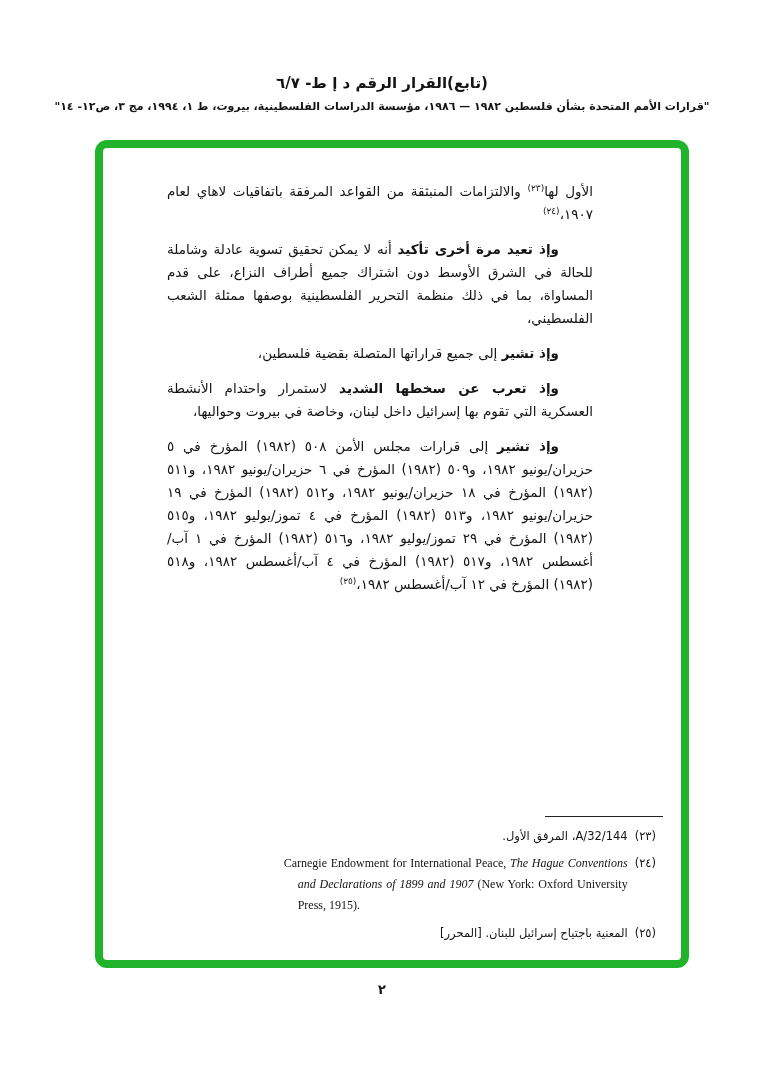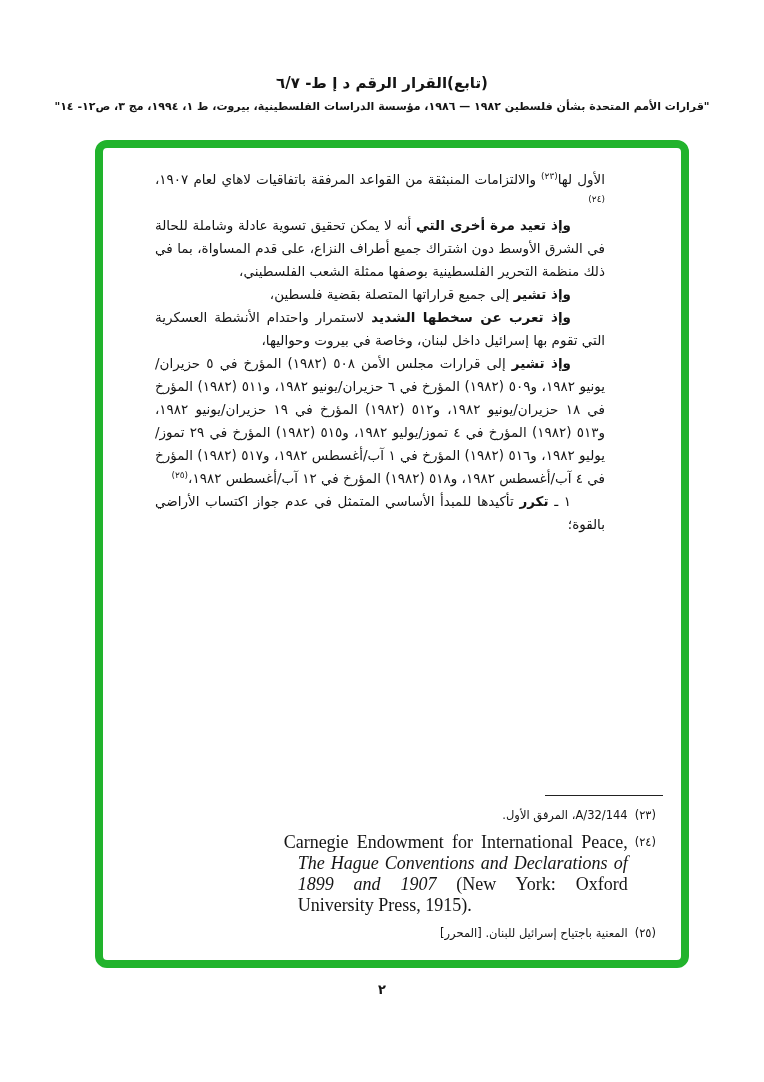--- a/index.html
+++ b/index.html
@@ -27,21 +27,21 @@
   }
   .content { position: absolute; inset: 0; overflow: hidden; }
 
   .bodytext {
     position: absolute;
     top: 20px; right: 76px; left: 52px;
     text-align: justify;
     font-size: 13.5px;
     line-height: 23px;
   }
-  .bodytext p { margin: 0; text-indent: 34px; }
+  .bodytext p { margin: 12px; text-indent: 34px; }
   .bodytext p.noindent { text-indent: 0; }
   .lead { font-weight: bold; }
   sup { font-size: 9px; line-height: 0; vertical-align: super; }
 
   .footnotes {
     position: absolute;
     right: 18px; left: 36px; bottom: 10px;
     font-size: 11.5px;
     line-height: 20px;
     text-align: right;
@@ -54,21 +54,21 @@
   }
   .fn { margin: 7px; }
   .fnnum { margin-left: 7px; }
   .enblock {
     display: inline-block;
     direction: ltr;
     text-align: justify;
     width: 330px;
     vertical-align: top;
     font-family: "Liberation Serif", serif;
-    font-size: 18px;
+    font-size: 12px;
     line-height: 21px;
     padding-left: 14px;
     text-indent: -14px;
   }
   .pagenum {
     position: absolute;
     top: 982px; left: 0; right: 0;
     text-align: center;
     font-size: 13px;
     font-weight: bold;
@@ -85,29 +85,28 @@
   </div>
 
   <div class="frame" style="border-color: rgb(33, 179, 44);">
     <div class="content">
 
       <div class="bodytext">
 
         <p class="noindent"><span>الأول لها</span><sup>(٢٣)</sup><span> والالتزامات المنبثقة من القواعد المرفقة باتفاقيات لاهاي لعام ١٩٠٧،</span><sup>(٢٤)</sup></p>
 
 
-        <p><span class="lead">وإذ تعيد مرة أخرى التي</span><span> أنه لا يمكن تحقيق تسوية عادلة وشاملة للحالة في الشرق الأوسط دون اشتراك جميع أطراف النزاع، على قدم المساواة، بما في ذلك منظمة التحرير الفلسطينية بوصفها ممثلة الشعب الفلسطيني،</span></p>
+        <p><span class="lead">وإذ تعيد مرة أخرى تأكيد</span><span> أنه لا يمكن تحقيق تسوية عادلة وشاملة للحالة في الشرق الأوسط دون اشتراك جميع أطراف النزاع، على قدم المساواة، بما في ذلك منظمة التحرير الفلسطينية بوصفها ممثلة الشعب الفلسطيني،</span></p>
 
         <p><span class="lead">وإذ تشير</span><span> إلى جميع قراراتها المتصلة بقضية فلسطين،</span></p>
 
         <p><span class="lead">وإذ تعرب عن سخطها الشديد</span><span> لاستمرار واحتدام الأنشطة العسكرية التي تقوم بها إسرائيل داخل لبنان، وخاصة في بيروت وحواليها،</span></p>
 
         <p><span class="lead">وإذ تشير</span><span> إلى قرارات مجلس الأمن ٥٠٨ (١٩٨٢) المؤرخ في ٥ حزيران/يونيو ١٩٨٢، و٥٠٩ (١٩٨٢) المؤرخ في ٦ حزيران/يونيو ١٩٨٢، و٥١١ (١٩٨٢) المؤرخ في ١٨ حزيران/يونيو ١٩٨٢، و٥١٢ (١٩٨٢) المؤرخ في ١٩ حزيران/يونيو ١٩٨٢، و٥١٣ (١٩٨٢) المؤرخ في ٤ تموز/يوليو ١٩٨٢، و٥١٥ (١٩٨٢) المؤرخ في ٢٩ تموز/يوليو ١٩٨٢، و٥١٦ (١٩٨٢) المؤرخ في ١ آب/أغسطس ١٩٨٢، و٥١٧ (١٩٨٢) المؤرخ في ٤ آب/أغسطس ١٩٨٢، و٥١٨ (١٩٨٢) المؤرخ في ١٢ آب/أغسطس ١٩٨٢،</span><sup>(٢٥)</sup></p>
 
-        <p><span>١ ـ </span><span class="lead">تكرر</span><span> تأكيدها للمبدأ الأساسي المتمثل في عدم جواز اكتساب الأراضي بالقوة؛</span></p>
 
 
       </div>
 
       <div class="footnotes">
         <div class="fnrule"></div>
 
         <div class="fn"><span class="fnnum">(٢٣)</span><span>A/32/144، المرفق الأول.</span></div>
 
         <div class="fn"><span class="fnnum">(٢٤)</span><span class="enblock"><span>Carnegie Endowment for International Peace, </span><i>The Hague Conventions and Declarations of 1899 and 1907</i><span> (New York: Oxford University Press, 1915).</span></span></div>

